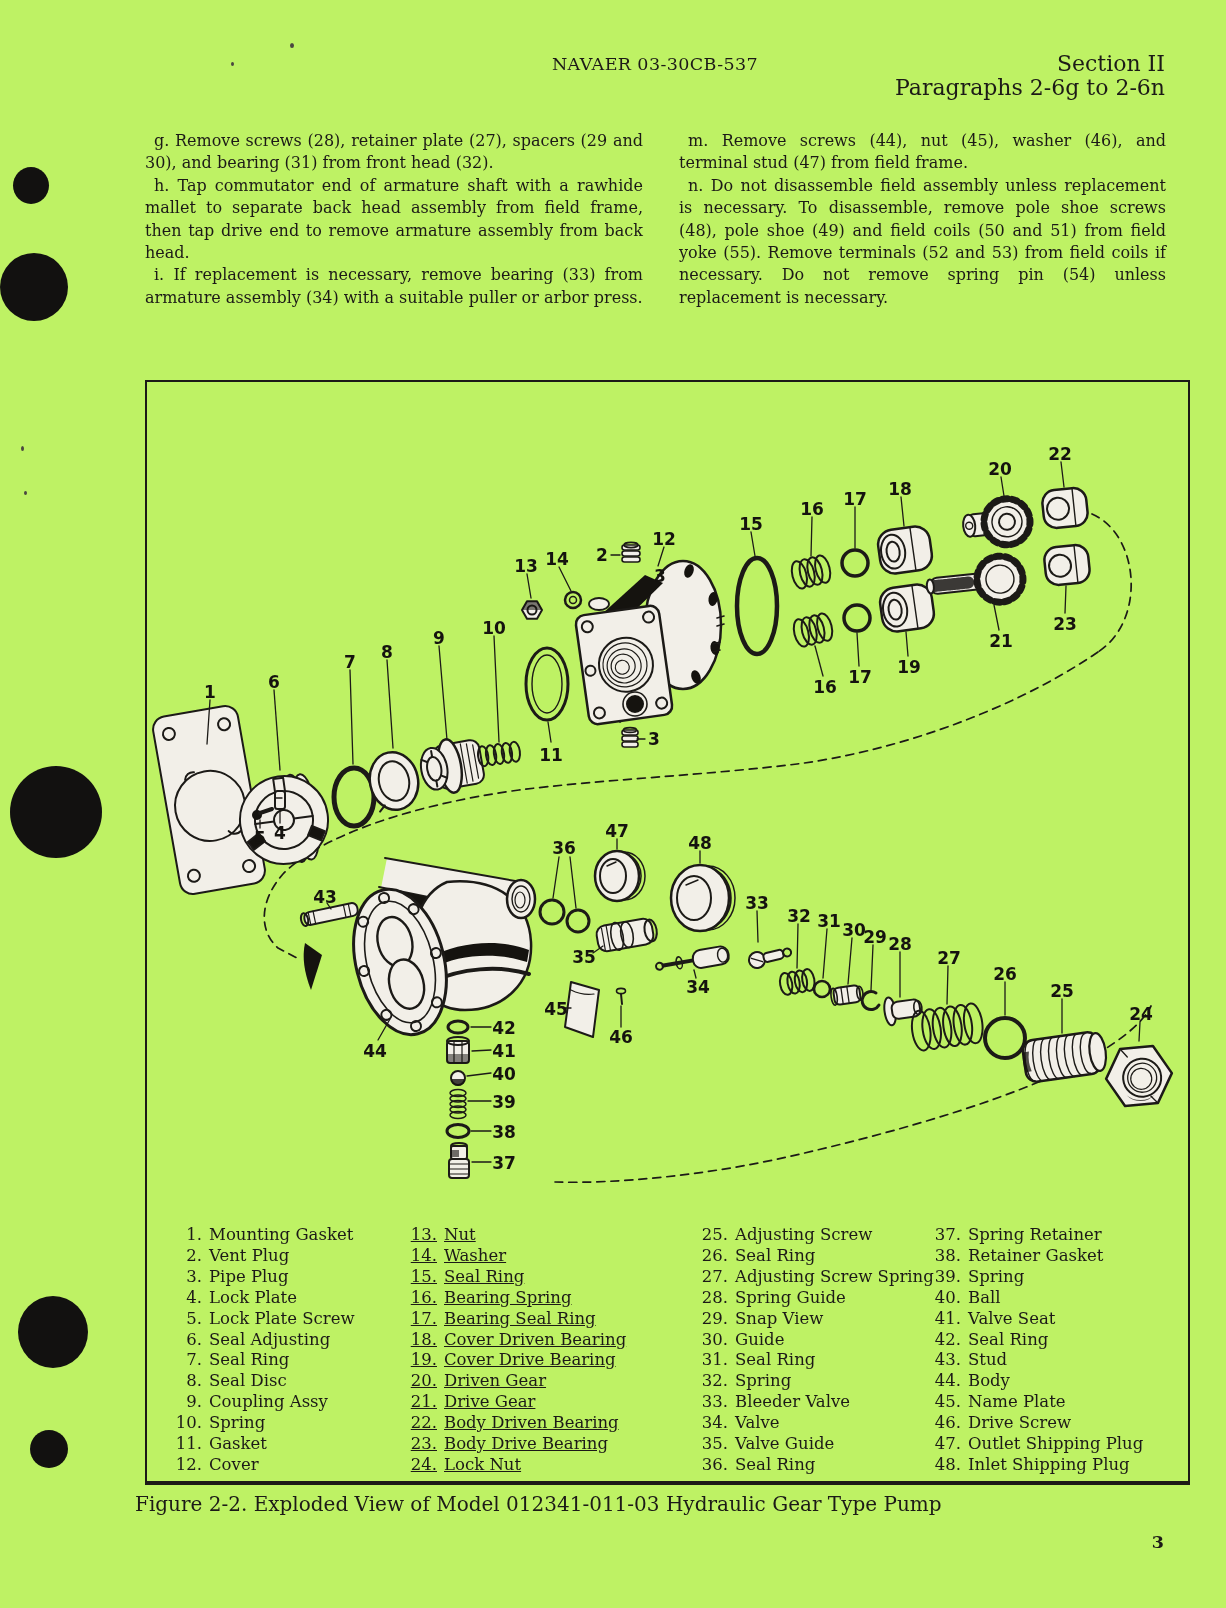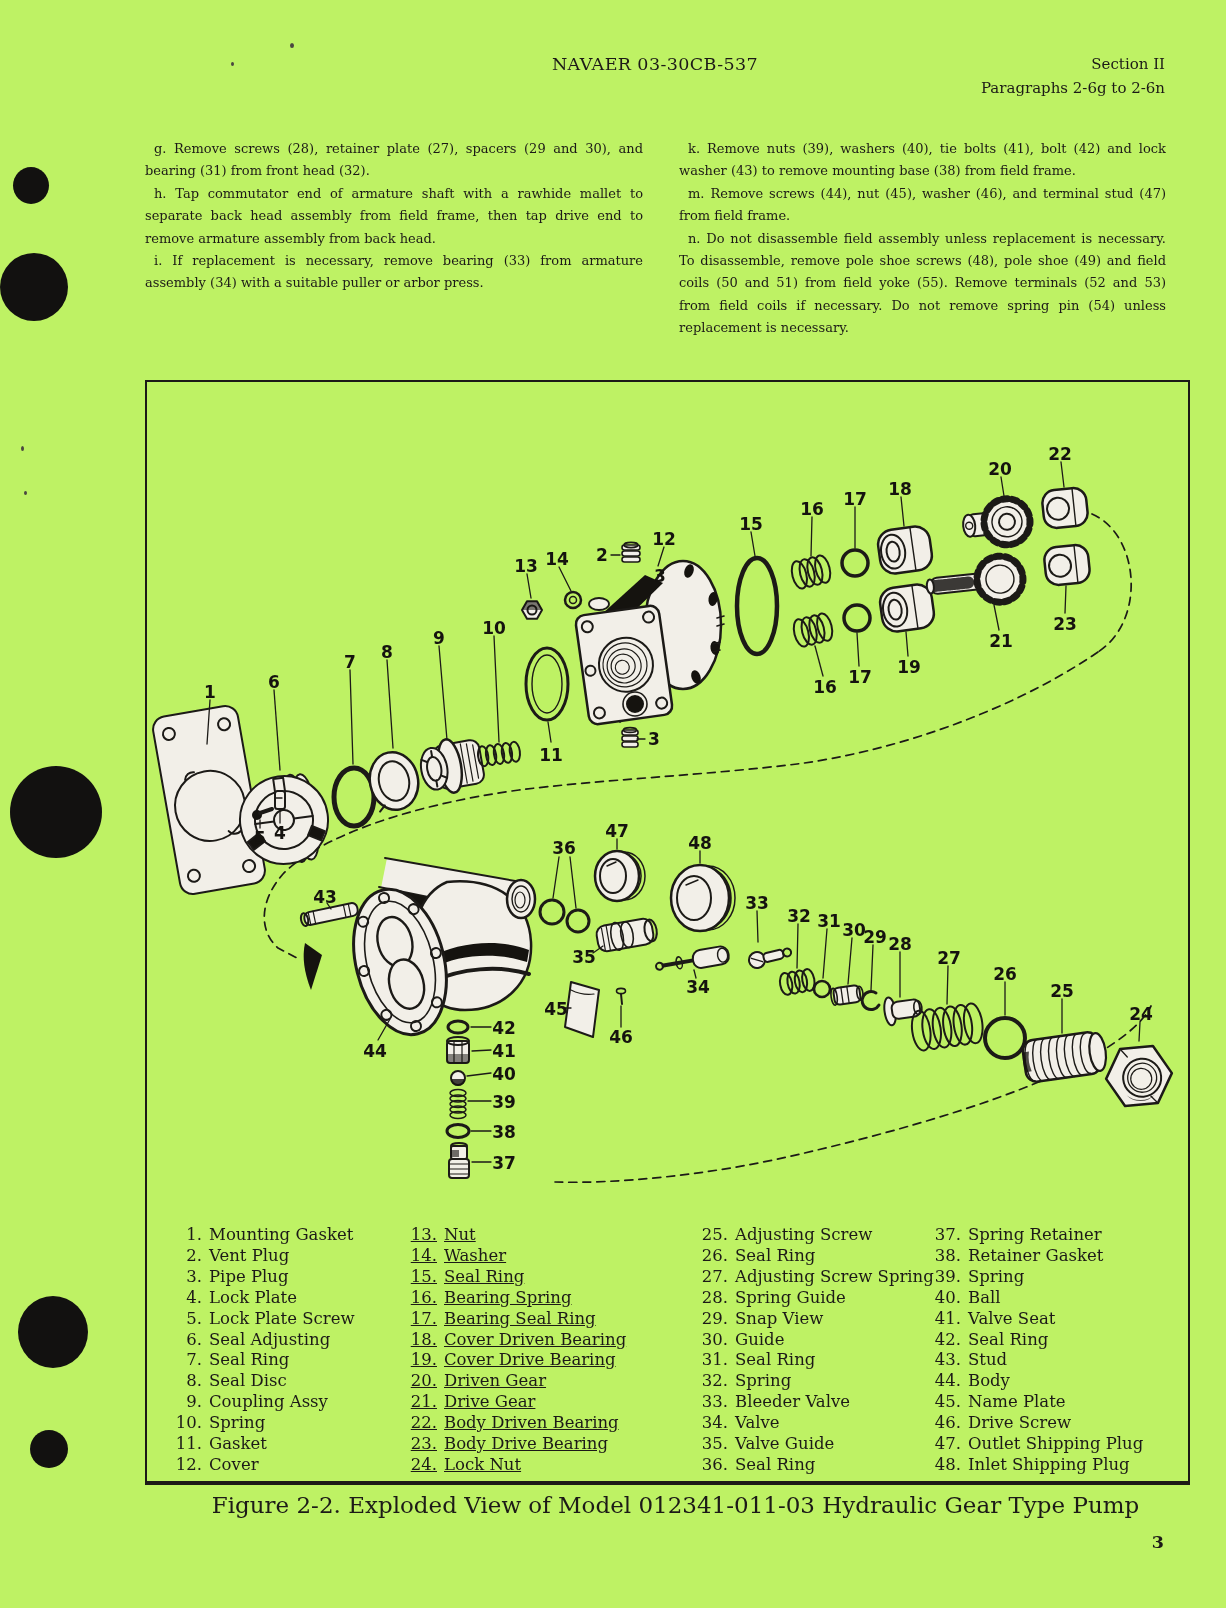--- a/index.html
+++ b/index.html
@@ -5,22 +5,22 @@
   html,body{margin:0;padding:0;background:#8a8a85;}
   .page{
     position:relative;width:1226px;height:1608px;margin:0 auto;
     background:#bef264;overflow:hidden;
     font-family:"DejaVu Serif", serif;color:#1c1a17;
   }
   .speck{position:absolute;background:#4a4740;border-radius:50%;}
   .punch{position:absolute;background:#121110;border-radius:50%;}
   .hdr-center{position:absolute;left:455px;top:54px;width:400px;text-align:center;
     font-size:17.5px;letter-spacing:.4px;}
-  .hdr-right{position:absolute;right:61px;top:52px;text-align:right;font-size:15px;line-height:24px;}
-  .col{position:absolute;top:138px;font-size:13px;line-height:22.4px;text-align:justify;}
+  .hdr-right{position:absolute;right:61px;top:52px;text-align:right;font-size:22px;line-height:24px;}
+  .col{position:absolute;top:130px;font-size:16px;line-height:22.4px;text-align:justify;}
   .col p{margin:0;text-indent:9px;}
   .col-left{left:145px;width:498px;}
   .col-right{left:679px;width:487px;}
   .figure-box{
     position:absolute;left:145px;top:380px;width:1045px;height:1105px;
     border:2px solid #1c1a17;border-bottom-width:4px;box-sizing:border-box;
   }
   .diagram{position:absolute;left:0;top:0;width:1041px;height:840px;}
   svg.diagram *{vector-effect:non-scaling-stroke;}
   svg.diagram{stroke:#1c1a17;fill:none;stroke-width:2;stroke-linecap:round;stroke-linejoin:round;}
@@ -28,21 +28,21 @@
     fill:#15130f;stroke:none;text-anchor:middle;}
   .leader{stroke-width:1.3;}
   .dash{stroke-width:1.7;stroke-dasharray:8 6;}
   .ink{fill:#15130f;stroke:none;}
   .pap{fill:#f2efe8;}
   .parts-list{position:absolute;left:0;top:843px;width:1041px;font-size:16.5px;}
   .plist-col{position:absolute;top:0;}
   .plist-row{display:flex;line-height:20.9px;white-space:nowrap;}
   .plist-num{width:40px;text-align:right;flex:0 0 40px;}
   .plist-name{margin-left:7px;}
-  .caption{position:absolute;left:153px;top:1492px;width:1045px;text-align:center;font-size:23px;}
+  .caption{position:absolute;left:135px;top:1492px;width:1045px;font-size:20px;}
   .page-num{position:absolute;right:62px;top:1532px;font-size:17.5px;font-weight:bold;}
 </style>
 </head>
 <body>
 
 <div class="page">
 
   <div class="speck" style="left:290px;top:43px;width:4px;height:5px;"></div>
   <div class="speck" style="left:231px;top:62px;width:3px;height:4px;"></div>
   <div class="speck" style="left:21px;top:446px;width:3px;height:5px;"></div>
@@ -59,21 +59,20 @@
     <div>Section II</div>
     <div>Paragraphs 2-6g to 2-6n</div>
   </div>
 
   <div class="col col-left">
     <p>g. Remove screws (28), retainer plate (27), spacers (29 and 30), and bearing (31) from front head (32).</p>
     <p>h. Tap commutator end of armature shaft with a rawhide mallet to separate back head assembly from field frame, then tap drive end to remove armature assembly from back head.</p>
     <p>i. If replacement is necessary, remove bearing (33) from armature assembly (34) with a suitable puller or arbor press.</p>
   </div>
   <div class="col col-right">
-    <p>k. Remove nuts (39), washers (40), tie bolts (41), bolt (42) and lock washer (43) to remove mounting base (38) from field frame.</p>
     <p>m. Remove screws (44), nut (45), washer (46), and terminal stud (47) from field frame.</p>
     <p>n. Do not disassemble field assembly unless replacement is necessary. To disassemble, remove pole shoe screws (48), pole shoe (49) and field coils (50 and 51) from field yoke (55). Remove terminals (52 and 53) from field coils if necessary. Do not remove spring pin (54) unless replacement is necessary.</p>
   </div>
 
   <div class="figure-box">
 
     <svg id="diagram-svg" class="diagram" viewBox="0 0 1041 840">
 
       <g>
         <path class="dash" d="M 945,132 C 992,152 1000,238 951,270"></path>

